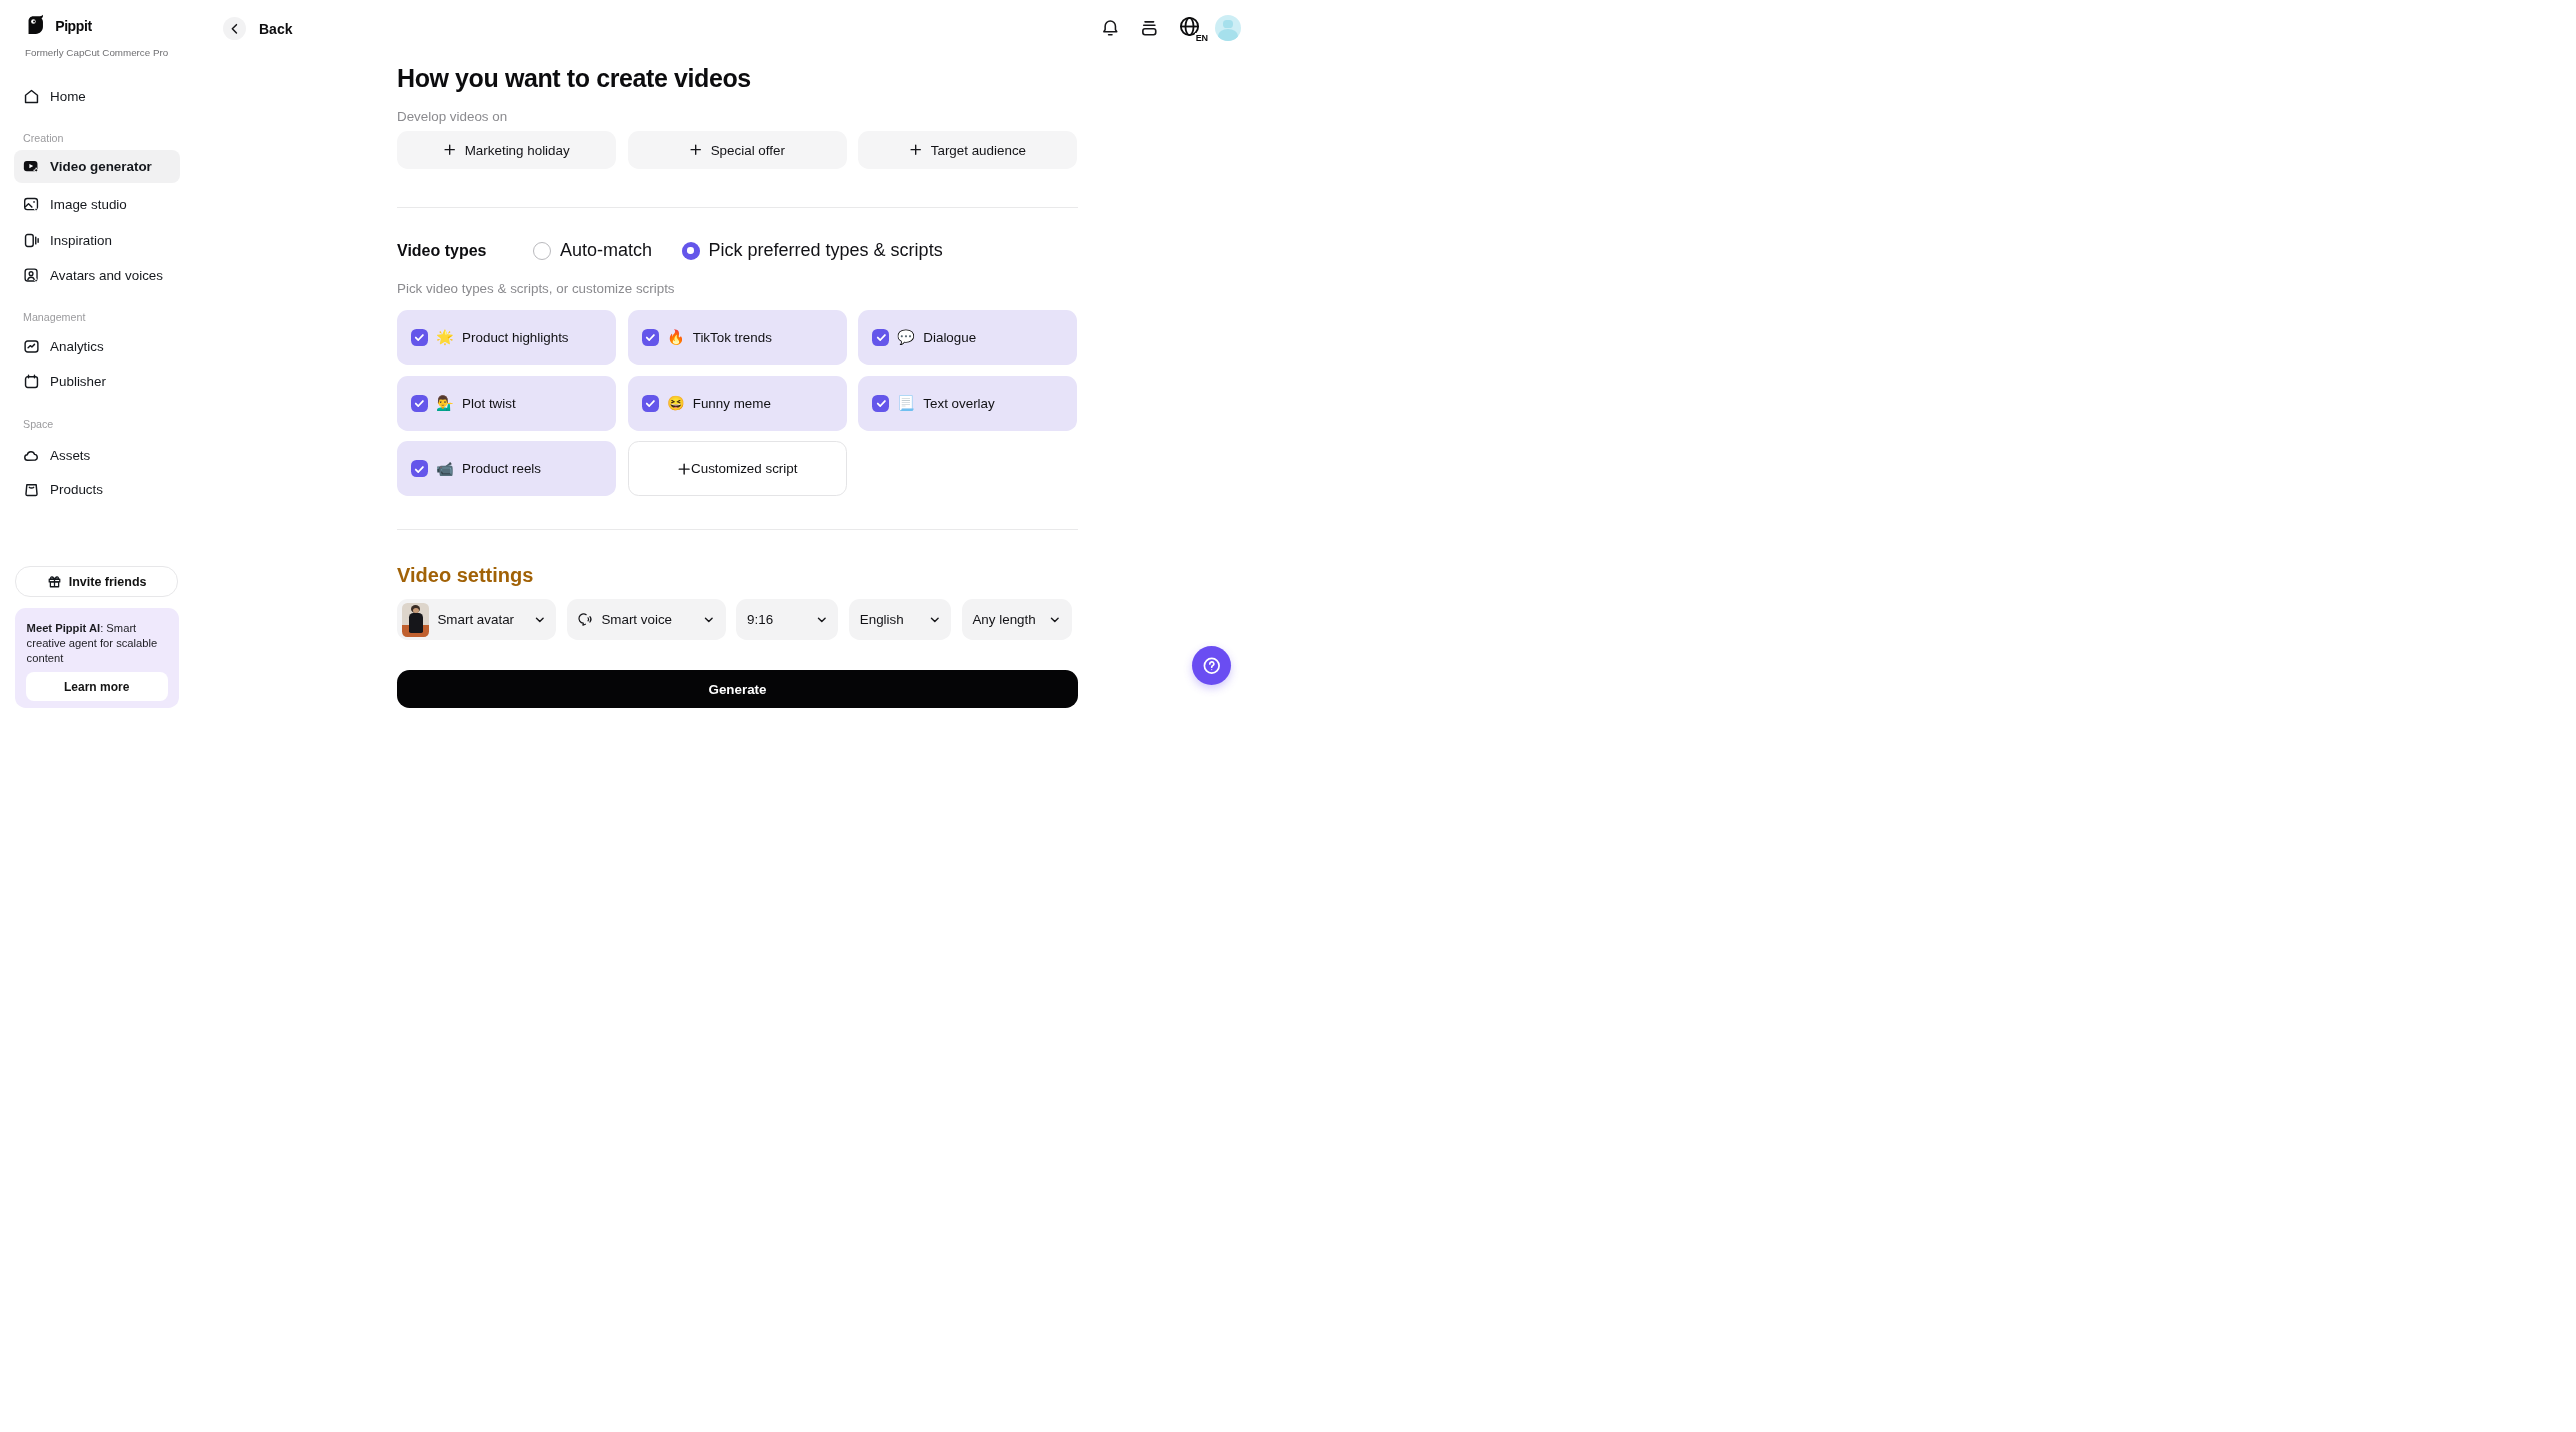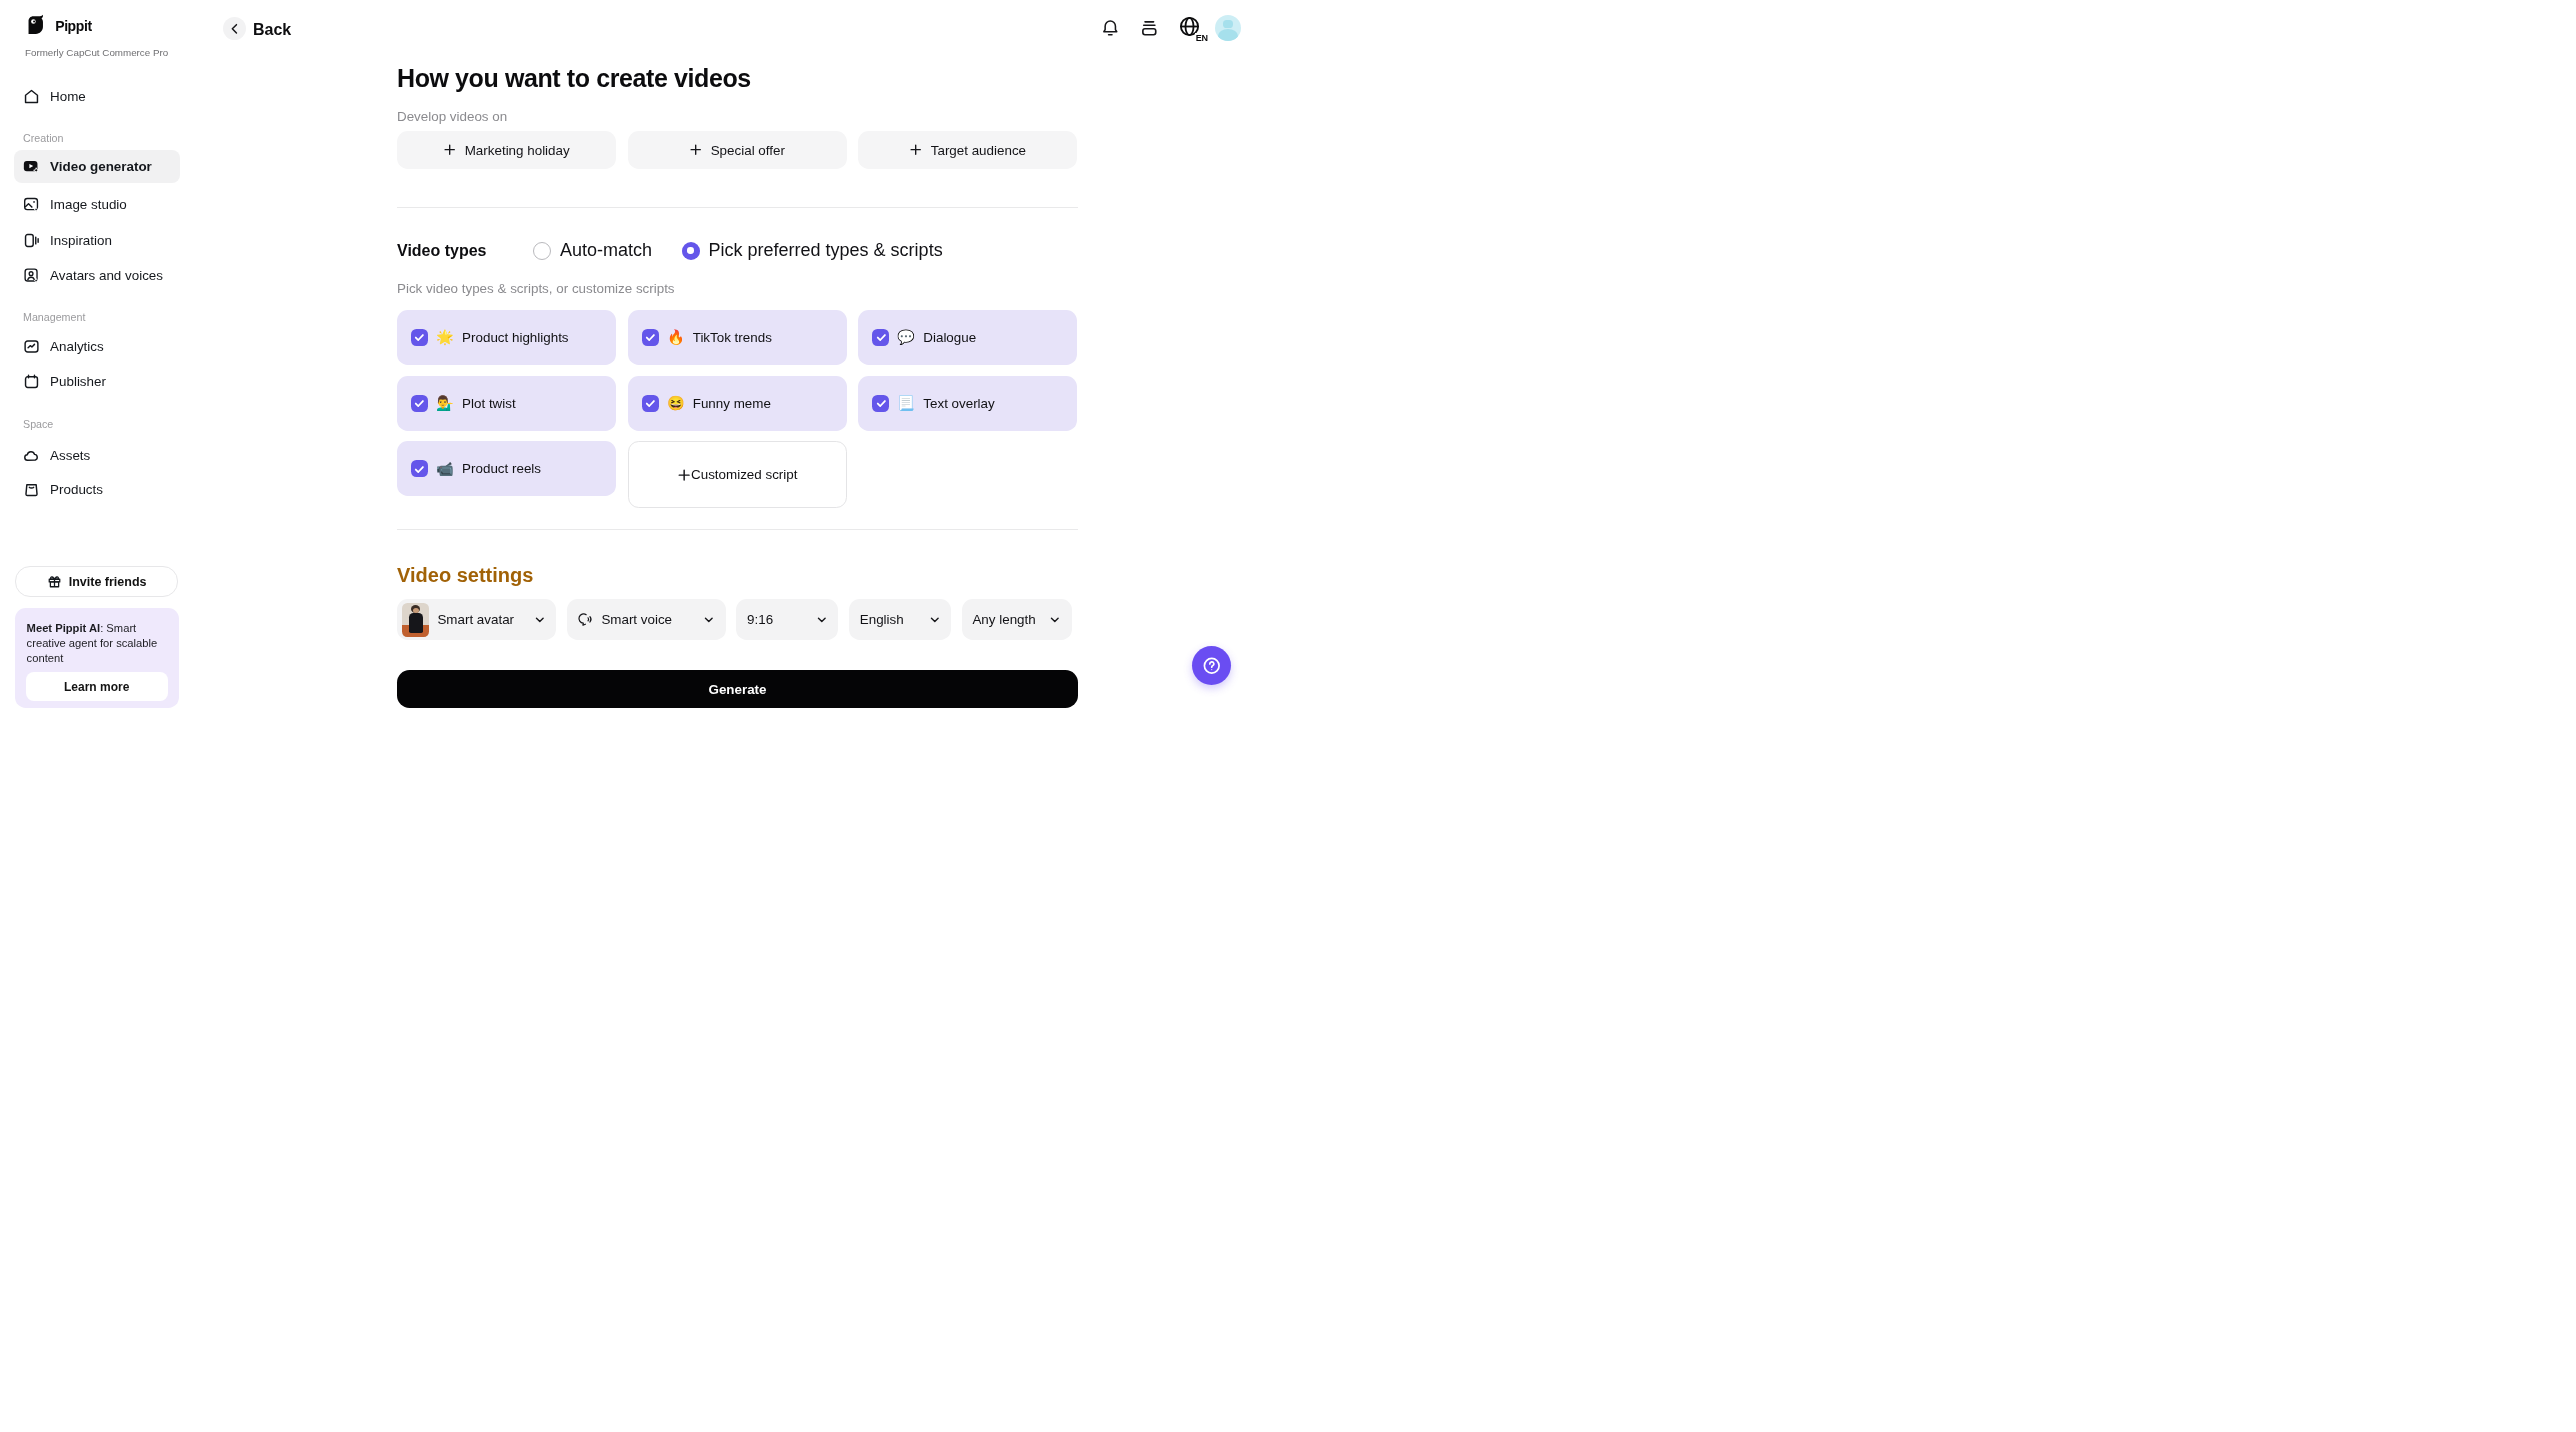--- a/index.html
+++ b/index.html
@@ -40,21 +40,21 @@
     position:absolute; left:10.7px; top:64px; width:142px; height:29px;
     background:#fff; border:none; border-radius:8px;
     font-family:inherit; font-size:12px; font-weight:700; color:#141414; cursor:pointer;
   }
 
   
   .back-circle {
     position:absolute; left:223px; top:17px; width:23px; height:23px; border-radius:50%;
     background:#f2f2f3; display:flex; align-items:center; justify-content:center; cursor:pointer;
   }
-  .back-label { position:absolute; left:253px; top:20.6px; font-size:16px; font-weight:800; color:#0e0e10; }
+  .back-label { position:absolute; left:259px; top:20.6px; font-size:14px; font-weight:800; color:#0e0e10; }
   .top-icon { position:absolute; top:18px; cursor:pointer; }
   .globe-wrap { position:absolute; left:1178px; top:15px; width:27px; height:27px; cursor:pointer; }
   .globe-en {
     position:absolute; right:-3.6px; bottom:-0.9px; font-size:9px; font-weight:800; color:#0c0c0d;
     background:#fff; padding:0 0.9px; letter-spacing:-0.3px;
   }
   .tb-avatar {
     position:absolute; left:1215px; top:15px; width:26px; height:26px; border-radius:50%;
     background:#cdeef5; overflow:hidden; cursor:pointer;
   }
@@ -92,21 +92,21 @@
     height:55px; background:#e7e3f9; border-radius:10.7px;
     display:flex; align-items:center; gap:8px; padding:0 14.3px; cursor:pointer;
   }
   .cb {
     width:17px; height:17px; border-radius:5.4px; background:#6456ea; flex:none;
     display:flex; align-items:center; justify-content:center;
   }
   .opt-emoji { font-size:14.3px; line-height:1; }
   .opt-label { font-size:13.4px; color:#111114; white-space:nowrap; }
   .custom-card {
-    height:67px; background:#fff; border:0.9px solid #e4e4e6; border-radius:10.7px;
+    height:55px; background:#fff; border:0.9px solid #e4e4e6; border-radius:10.7px;
     display:flex; align-items:center; justify-content:center; gap:0;
     font-size:13.4px; color:#111114; cursor:pointer;
   }
 
   .vs-heading { position:absolute; top:564px; left:0; font-size:20px; font-weight:800; color:#a16207; }
   .settings-row { position:absolute; top:599px; left:0; display:flex; gap:10.7px; }
   .dd {
     height:41px; background:#f3f3f4; border:none; border-radius:10.7px;
     display:flex; align-items:center; gap:8px; padding:0 10.7px;
     font-family:inherit; font-size:13.4px; color:#121216; cursor:pointer;

